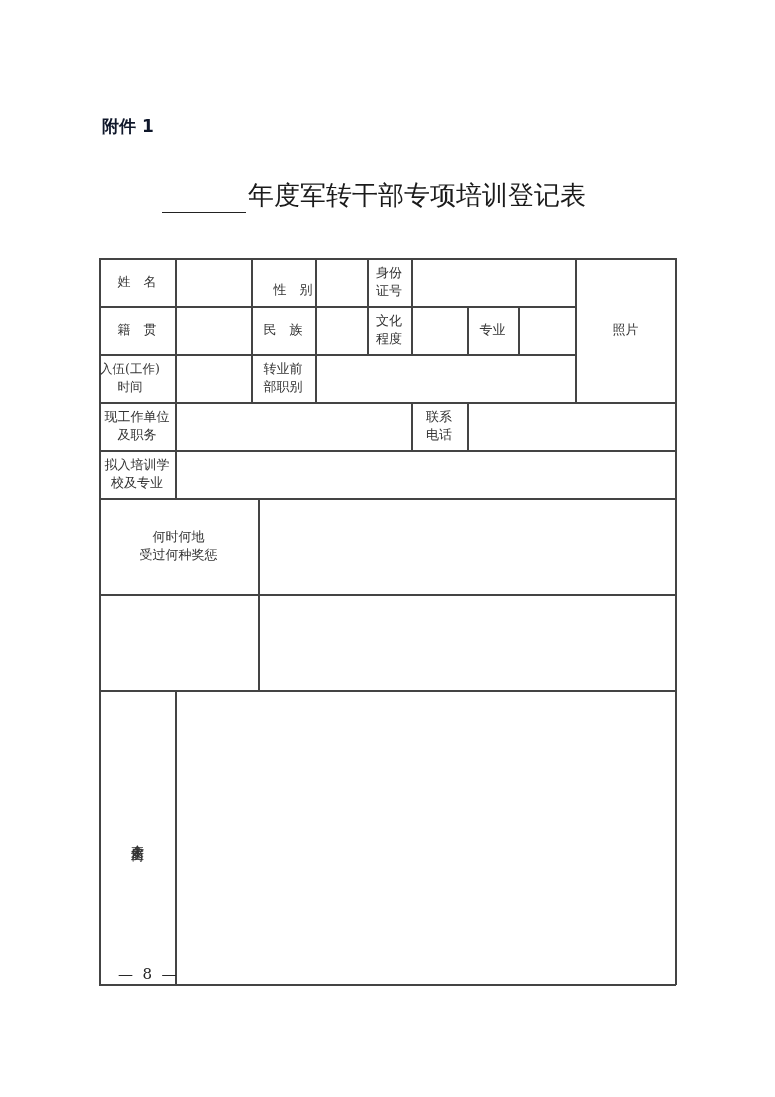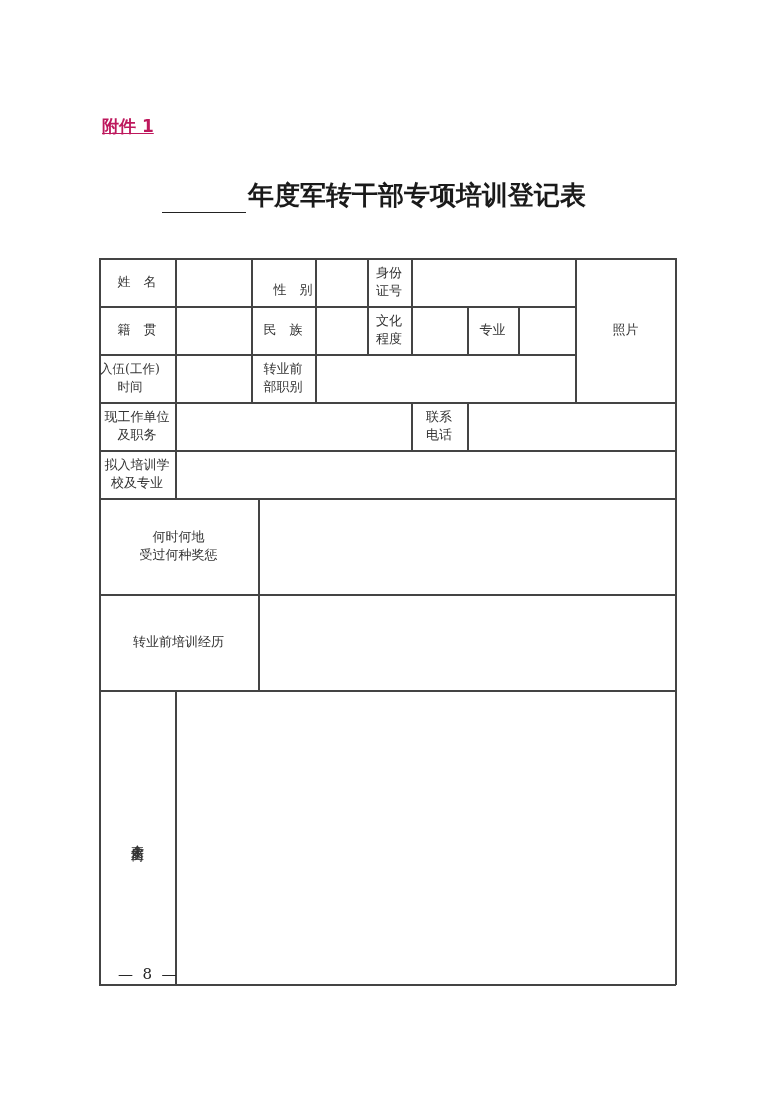--- a/index.html
+++ b/index.html
@@ -1,20 +1,20 @@
 <!DOCTYPE html>
 <html><head>
 <meta charset="utf-8">
 <style>
   html, body { margin:0; padding:0; background:#fff; }
   body { width:775px; height:1097px; position:relative; overflow:hidden;
          font-family:"DejaVu Serif","Liberation Serif",serif; color:#222; }
   .attach { position:absolute; left:102px; top:115px; font-family:"DejaVu Sans","Liberation Sans",sans-serif;
-            font-weight:bold; font-size:17px; color:#be185d;text-decoration:underline; }
-  .title { position:absolute; left:162px; top:178px; font-size:26px; font-weight:bold; color:#1a1a1a; letter-spacing:0px; white-space:nowrap; }
+            font-weight:bold; font-size:17px; color:#0f172a; }
+  .title { position:absolute; left:162px; top:178px; font-size:26px; font-weight:normal; color:#1a1a1a; letter-spacing:0px; white-space:nowrap; }
   .title .blank { display:inline-block; width:84px; border-bottom:1.5px solid #222; height:28px; vertical-align:bottom; margin-right:2px; }
   .grid { position:absolute; left:99px; top:218px; width:577px; height:727px;margin-top:40px; }
   .cell { position:absolute; box-sizing:border-box; display:flex; align-items:center; justify-content:center;
           text-align:center; font-size:13px; line-height:18px; color:#333; }
   .hline, .vline { position:absolute; background:#444; }
   .hline { height:1.5px; }
   .vline { width:1.5px; }
   .vert { writing-mode:vertical-rl; text-orientation:upright; letter-spacing:1px; font-size:13px; }
   .page-num { position:absolute; left:118px; top:965px; font-size:15px; color:#222; white-space:pre; }
 </style>
@@ -93,21 +93,20 @@
   <div class="cell" style="left:368px;top:144px;width:209px;height:48px;"></div>
 
   <div class="cell" style="left:0;top:192px;width:76px;height:48px;white-space:pre-line;">拟入培训学
 校及专业</div>
   <div class="cell" style="left:76px;top:192px;width:501px;height:48px;"></div>
 
   <div class="cell" style="left:0;top:240px;width:159px;height:96px;white-space:pre-line;">何时何地
 受过何种奖惩</div>
   <div class="cell" style="left:159px;top:240px;width:418px;height:96px;"></div>
 
-  <div class="cell" style="left:0;top:336px;width:159px;height:96px;">转业前培训经历</div>
   <div class="cell" style="left:159px;top:336px;width:418px;height:96px;"></div>
 
   <div class="cell" style="left:0;top:432px;width:76px;height:294px;">
     <span class="vert">个人主要简历</span>
   </div>
   <div class="cell" style="left:76px;top:432px;width:501px;height:294px;"></div>
 </div>
 
 <div class="page-num">—  8  —</div>
 

